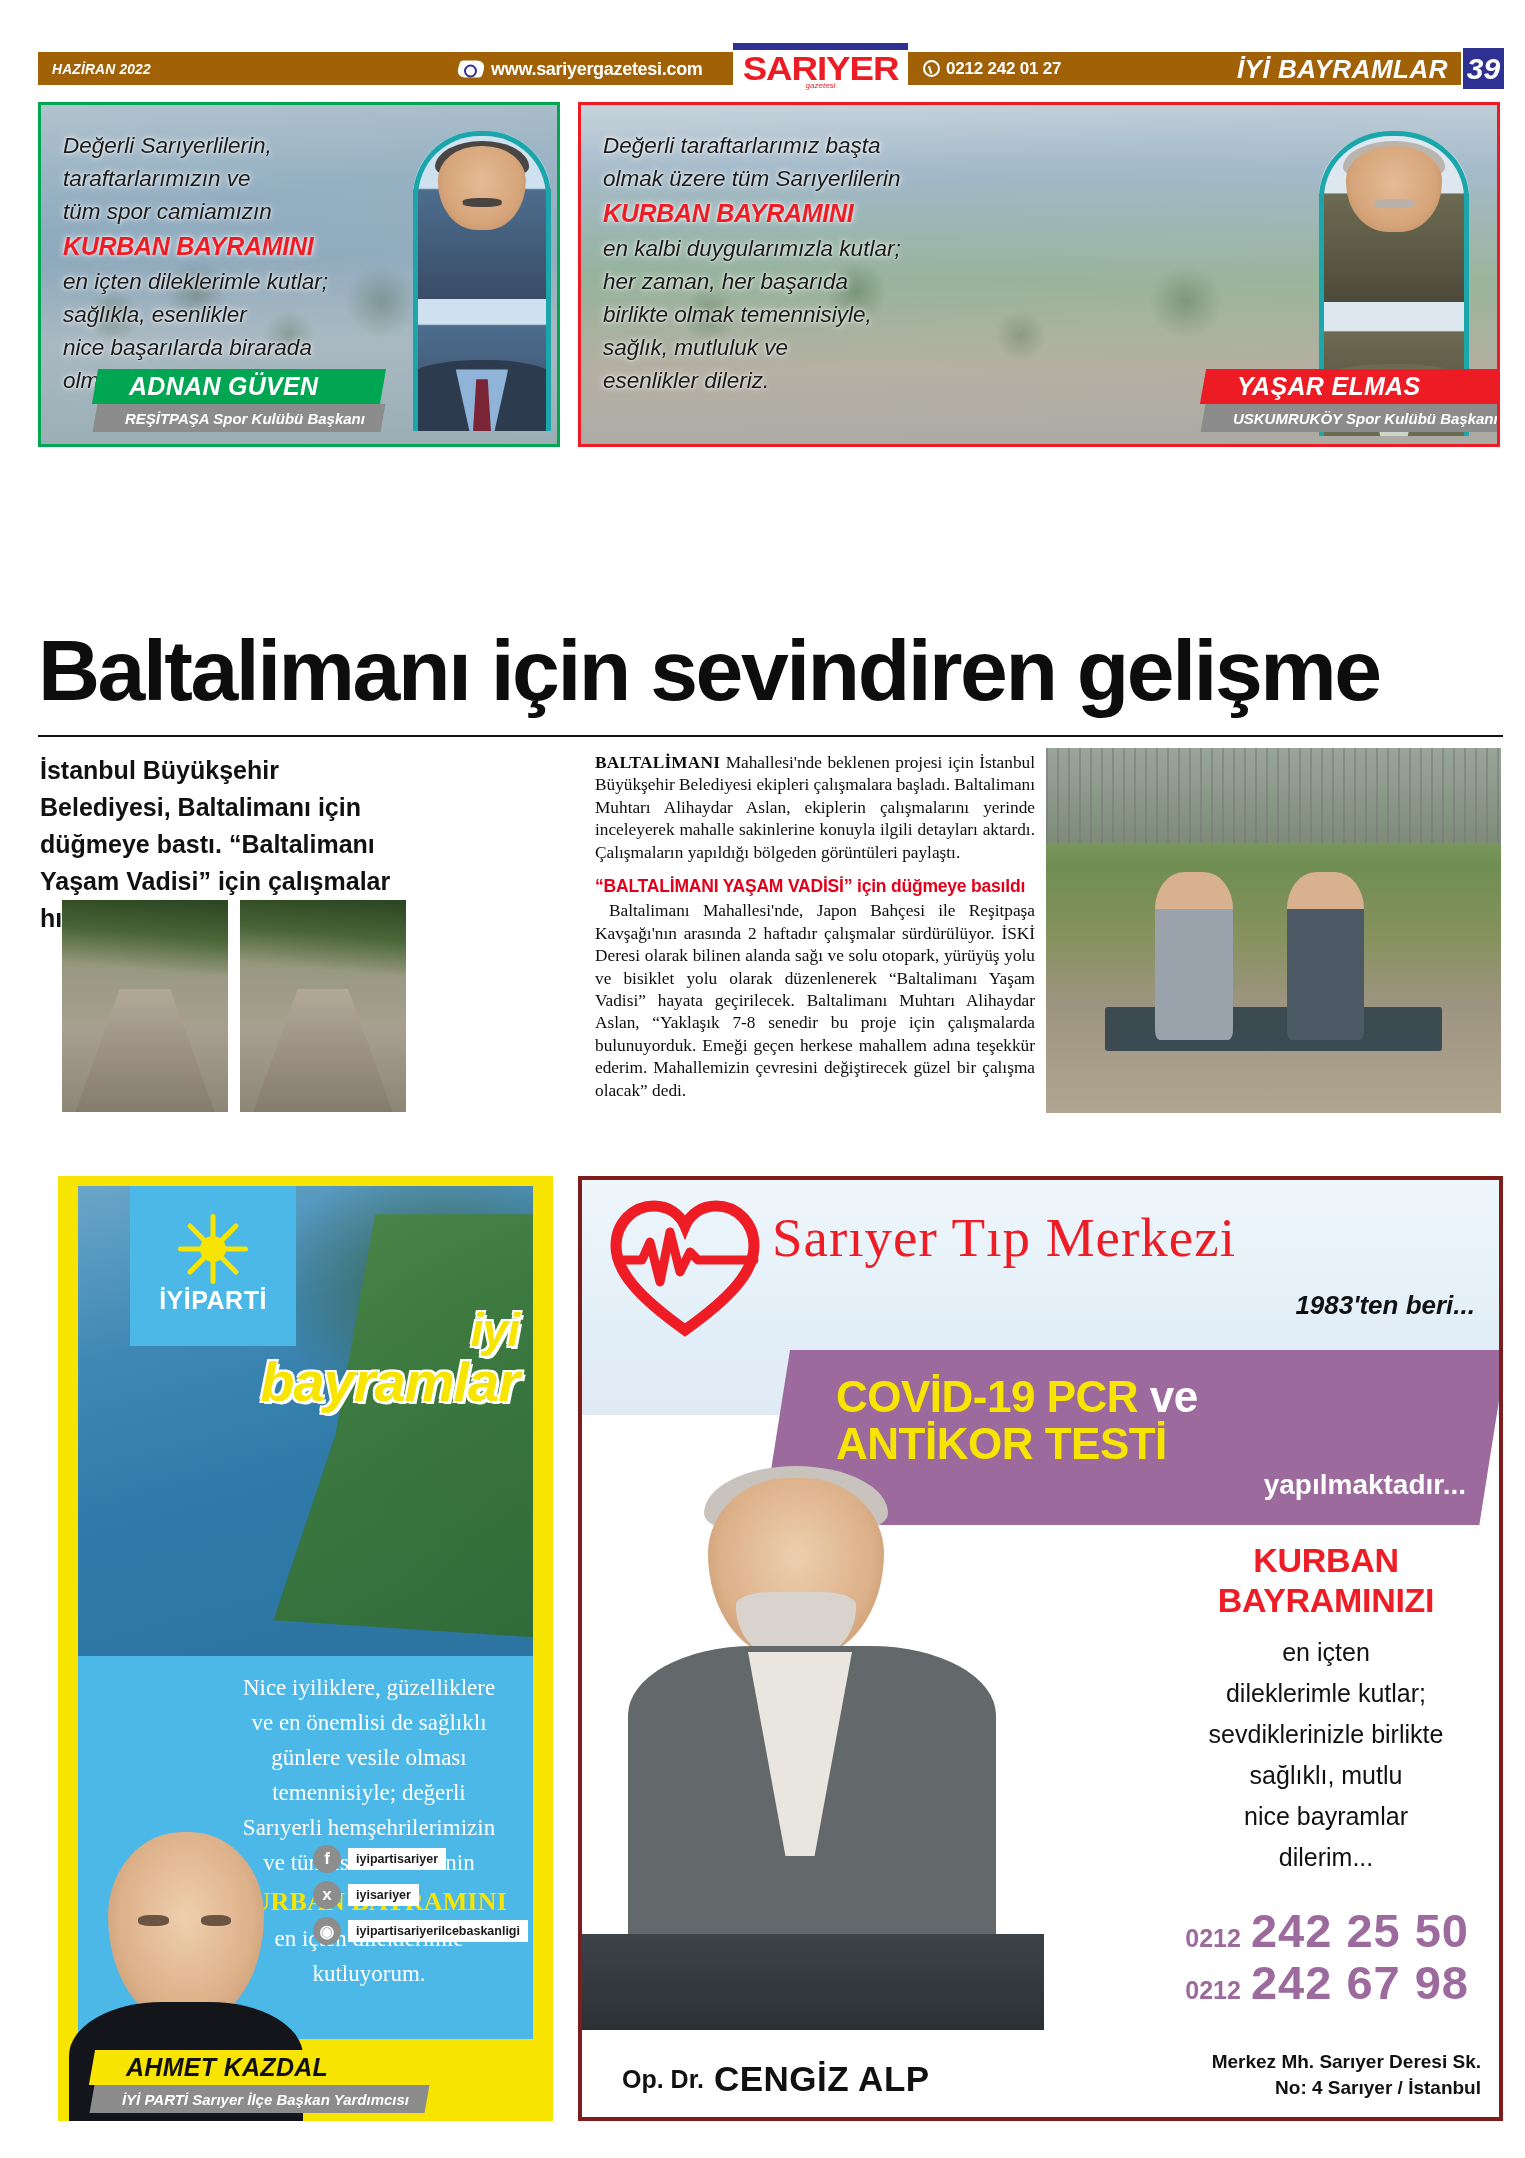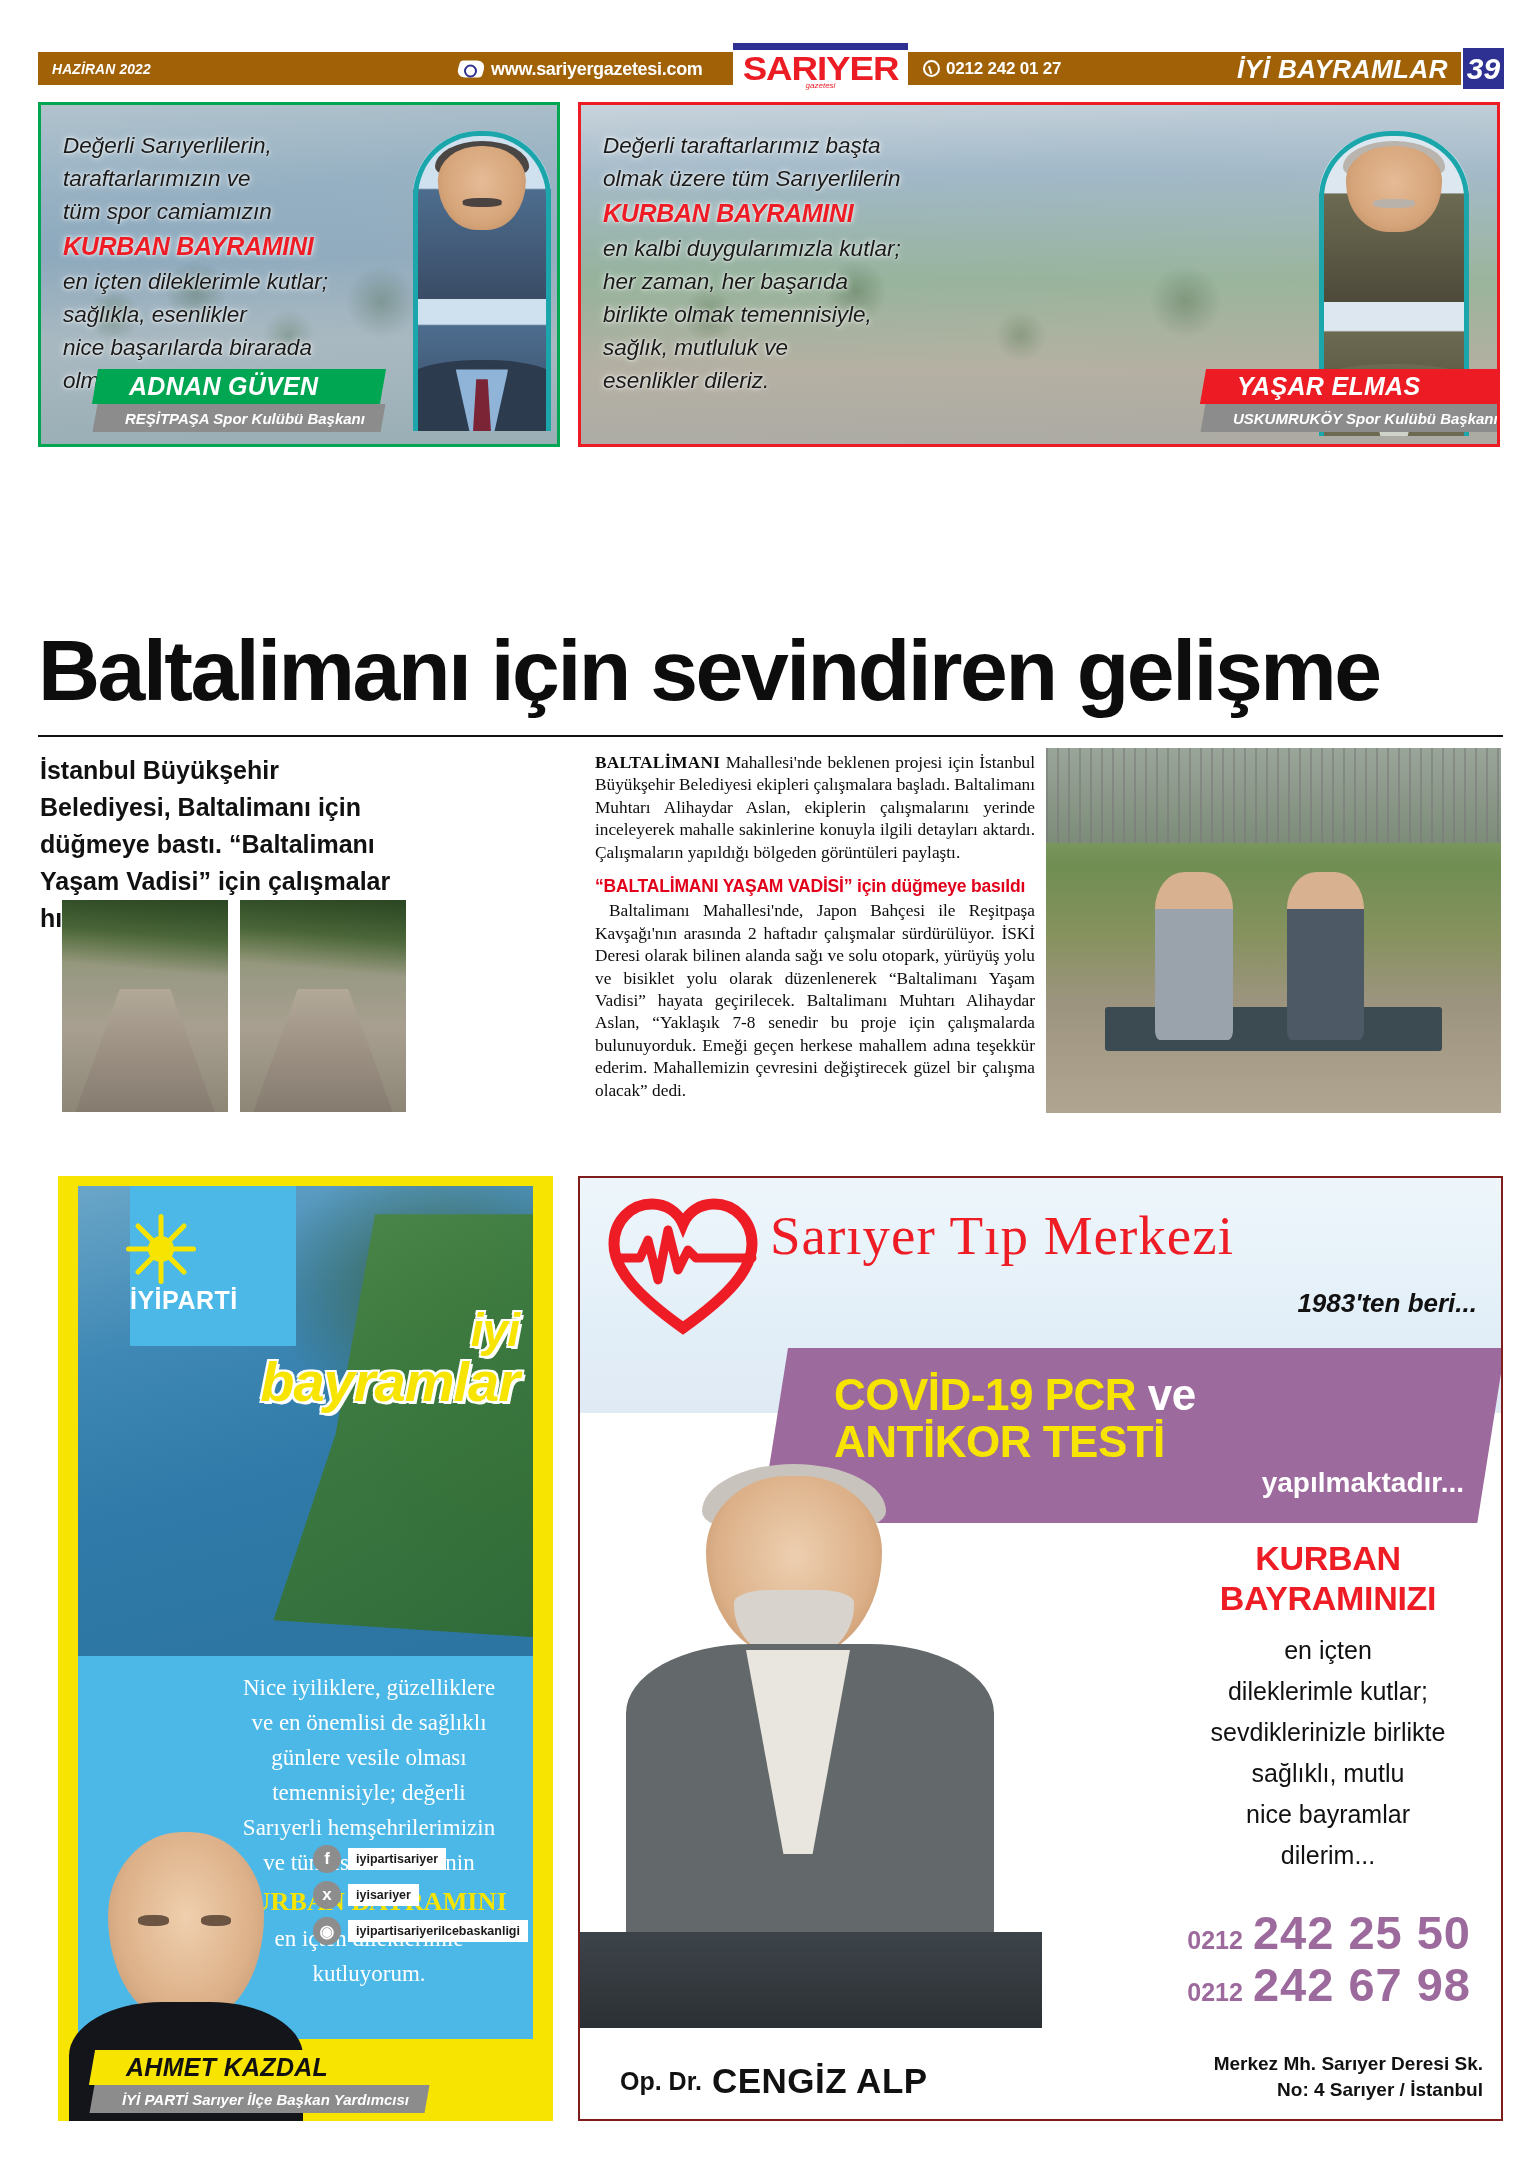--- a/index.html
+++ b/index.html
@@ -296,21 +296,21 @@
   }
   .iyi-photo .land {
     position: absolute; right: 0; top: 6%; width: 62%; height: 90%;
     background: linear-gradient(150deg,#4e8a48 0%,#3d7a3c 40%,#2f6b34 100%);
     clip-path: polygon(44% 0, 100% 0, 100% 100%, 8% 96%, 30% 52%);
     opacity: .95;
   }
   .iyi-logo {
     position: absolute; left: 52px; top: 0px; width: 166px; height: 160px;
     background: #4cb8e8; display: flex; flex-direction: column;
-    align-items: flex-start; justify-content: center; gap: 6px;
+    align-items: center; justify-content: center; gap: 6px;
   }
   .sunicon {
     width: 62px; height: 62px; position: relative;
   }
   .sunicon .core {
     position: absolute; left: 50%; top: 50%; width: 26px; height: 26px;
     transform: translate(-50%,-50%); background: #f7e400; border-radius: 50%;
   }
   .sunicon .ray {
     position: absolute; left: 50%; top: 50%; width: 5px; height: 26px;
@@ -370,21 +370,21 @@
   .soc-txt {
     background: #fff; color: #1a1a1a; font-size: 12.5px; font-weight: 600;
     padding: 4px 8px; white-space: nowrap;
   }
   .nbpos-iyi { left: 34px; bottom: 8px; }
   .nb-yellow .nb-main { background: #f7e400; color: #111; }
 
   
   .ad-clinic {
     position: absolute; left: 578px; top: 1176px; width: 925px; height: 945px;
-    border: 2px solid #7f1d1d; background: #ffffff; overflow: hidden;
+    border: 4px solid #7f1d1d; background: #ffffff; overflow: hidden;
   }
   .clinic-top {
     position: absolute; left: 0; right: 0; top: 0; height: 235px;
     background: linear-gradient(180deg,#eef6fb 0%,#e3eff8 60%,#dfeaf4 100%);
   }
   .heart {
     position: absolute; left: 28px; top: 18px; width: 150px; height: 140px;
   }
   .heart svg { width: 100%; height: 100%; }
   .clinic-name {

